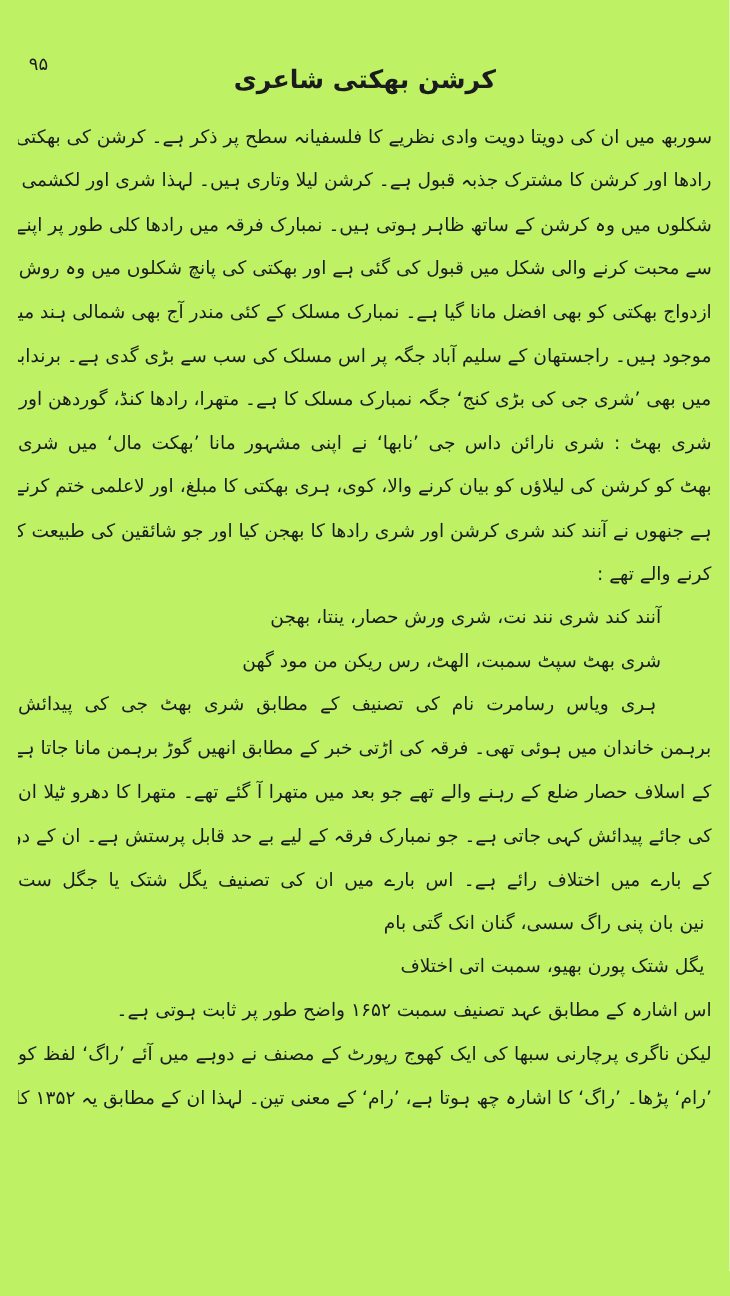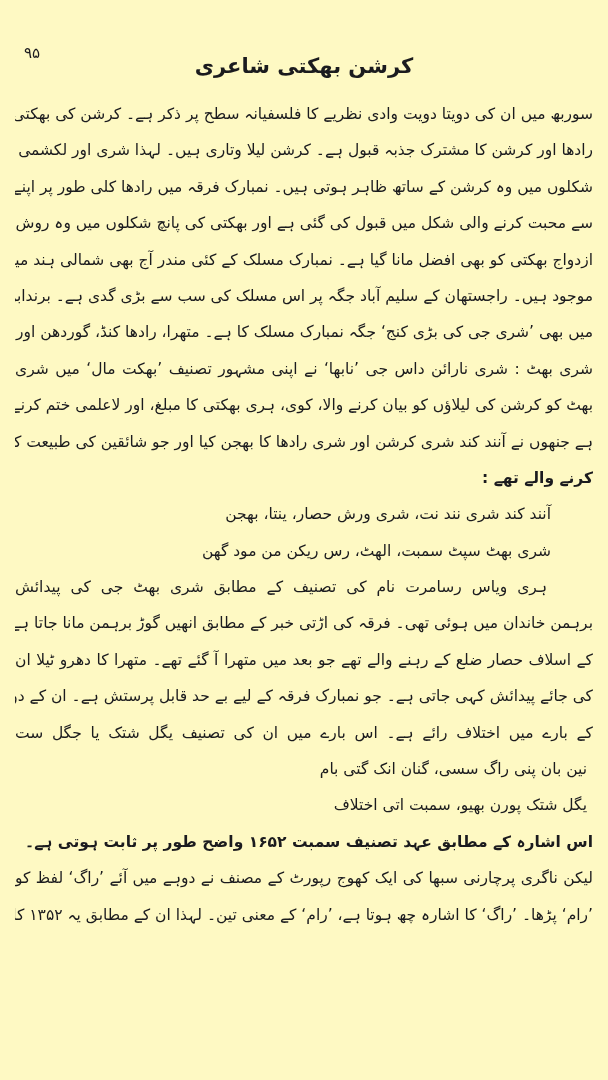--- a/index.html
+++ b/index.html
@@ -5,21 +5,21 @@
   html, body {
     margin: 0;
     padding: 0;
     background: #f4f4f2;
   }
   .page {
     position: relative;
     width: 608px;
     height: 1080px;
     margin: 0 auto;
-    background: #fef9c3;
+    background: #bef264;
     font-family: "DejaVu Sans", sans-serif;
     color: #1b1b1e;
     overflow: hidden;
     box-sizing: border-box;
   }
   .pageno {
     position: absolute;
     top: 44px;
     left: 24px;
     font-size: 15px;
@@ -50,21 +50,20 @@
     white-space: nowrap;
     overflow: hidden;
     text-align: justify;
     text-align-last: justify;
     direction: rtl;
   }
   
   .line.r {
     text-align: right;
     text-align-last: right;
-    font-weight: bold;
   }
   
   .line.v1 {
     text-align: right;
     text-align-last: right;
     padding-right: 42px;
   }
   
   .line.v2 {
     text-align: right;
@@ -86,21 +85,21 @@
   <div class="title">کرشن بھکتی شاعری</div>
 
   <div class="bodytext">
     <div class="line">سوربھ میں ان کی دویتا دویت وادی نظریے کا فلسفیانہ سطح پر ذکر ہے۔ کرشن کی بھکتی میں</div>
     <div class="line">رادھا اور کرشن کا مشترک جذبہ قبول ہے۔ کرشن لیلا وتاری ہیں۔ لہذا شری اور لکشمی دونوں</div>
     <div class="line">شکلوں میں وہ کرشن کے ساتھ ظاہر ہوتی ہیں۔ نمبارک فرقہ میں رادھا کلی طور پر اپنے ہی پتی</div>
     <div class="line">سے محبت کرنے والی شکل میں قبول کی گئی ہے اور بھکتی کی پانچ شکلوں میں وہ روش بھکتی یا</div>
     <div class="line">ازدواج بھکتی کو بھی افضل مانا گیا ہے۔ نمبارک مسلک کے کئی مندر آج بھی شمالی ہند میں</div>
     <div class="line">موجود ہیں۔ راجستھان کے سلیم آباد جگہ پر اس مسلک کی سب سے بڑی گدی ہے۔ برندابن</div>
     <div class="line">میں بھی ’شری جی کی بڑی کنج‘ جگہ نمبارک مسلک کا ہے۔ متھرا، رادھا کنڈ، گوردھن اور نیم</div>
-    <div class="line">شری بھٹ : شری نارائن داس جی ’نابھا‘ نے اپنی مشہور تصنیف ’بھکت مال‘ میں شری</div>
+    <div class="line">شری بھٹ : شری نارائن داس جی ’نابھا‘ نے اپنی مشہور مانا ’بھکت مال‘ میں شری</div>
     <div class="line">بھٹ کو کرشن کی لیلاؤں کو بیان کرنے والا، کوی، ہری بھکتی کا مبلغ، اور لاعلمی ختم کرنے والا بتایا</div>
     <div class="line">ہے جنھوں نے آنند کند شری کرشن اور شری رادھا کا بھجن کیا اور جو شائقین کی طبیعت کو خوش</div>
     <div class="line r">کرنے والے تھے :</div>
     <div class="line v1">آنند کند شری نند نت، شری ورش حصار، ینتا، بھجن</div>
     <div class="line v1">شری بھٹ سپٹ سمبت، الھٹ، رس ریکن من مود گھن</div>
     <div class="line ind">ہری ویاس رسامرت نام کی تصنیف کے مطابق شری بھٹ جی کی پیدائش</div>
     <div class="line">برہمن خاندان میں ہوئی تھی۔ فرقہ کی اڑتی خبر کے مطابق انھیں گوڑ برہمن مانا جاتا ہے۔ ان</div>
     <div class="line">کے اسلاف حصار ضلع کے رہنے والے تھے جو بعد میں متھرا آ گئے تھے۔ متھرا کا دھرو ٹیلا ان</div>
     <div class="line">کی جائے پیدائش کہی جاتی ہے۔ جو نمبارک فرقہ کے لیے بے حد قابل پرستش ہے۔ ان کے دور</div>
     <div class="line">کے بارے میں اختلاف رائے ہے۔ اس بارے میں ان کی تصنیف یگل شتک یا جگل ست</div>

